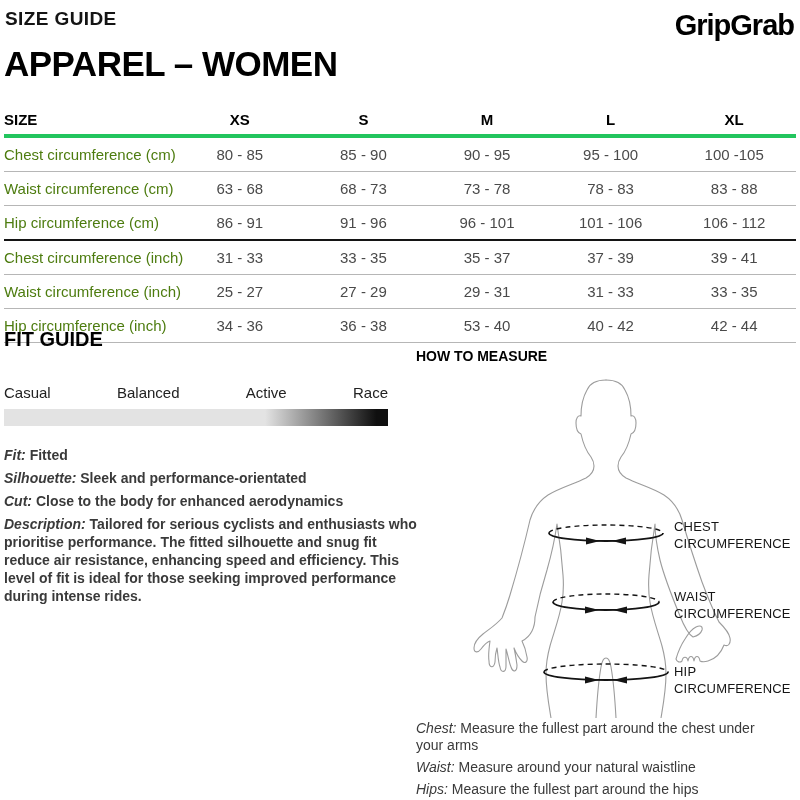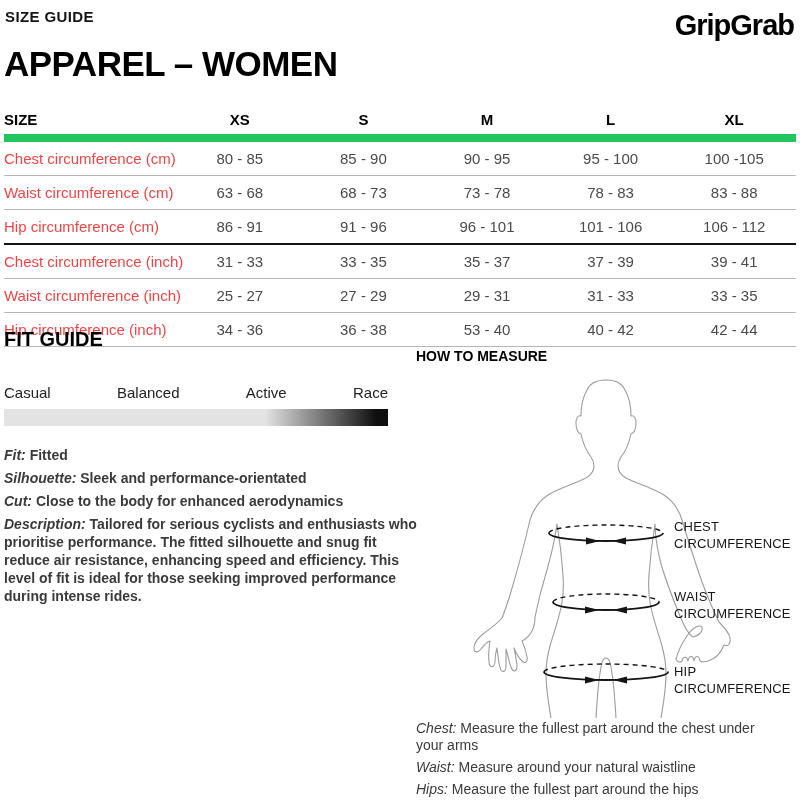--- a/index.html
+++ b/index.html
@@ -1,31 +1,31 @@
 <!DOCTYPE html>
 <html><head>
 <meta charset="utf-8">
 <style>
   html,body{margin:0;padding:0;background:#fff;}
   .page{position:relative;width:800px;height:800px;background:#ffffff;overflow:hidden;
         font-family:"Liberation Sans", sans-serif;color:#111;}
 
   
-  .kicker{position:absolute;left:5px;top:8px;font-size:15px;font-weight:600;letter-spacing:.4px;color:#141414;}
+  .kicker{position:absolute;left:5px;top:8px;font-size:19px;font-weight:600;letter-spacing:.4px;color:#141414;}
   .brand{position:absolute;right:6px;top:9px;font-size:29px;font-weight:800;letter-spacing:-1px;color:#000;}
   .title{position:absolute;left:4px;top:44px;font-size:35px;font-weight:800;letter-spacing:-.5px;color:#000;text-align:center;}
 
   
   .size-table{position:absolute;left:4px;right:4px;top:105px;}
   .t-row{display:grid;grid-template-columns:174px repeat(5,1fr);align-items:center;
          height:33px;border-bottom:1px solid #b6b6b6;}
-  .t-row.t-head{height:29px;border-bottom:8px solid #22c55e;}
+  .t-row.t-head{height:29px;border-bottom:4px solid #22c55e;}
   .t-row.section-end{border-bottom:2px solid #141414;}
   .cell{font-size:15px;color:#4a4a4a;text-align:center;white-space:nowrap;}
-  .cell.rowlabel{text-align:left;color:#ef4444;}
+  .cell.rowlabel{text-align:left;color:#4d7c0f;}
   .t-head .cell{font-weight:700;color:#000;}
 
   
   .fit-heading{position:absolute;left:4px;top:328px;font-size:20px;font-weight:800;color:#000;}
   .fit-scale-labels{position:absolute;left:4px;top:384px;width:384px;display:flex;
                     justify-content:space-between;font-size:15px;color:#222;}
   .fit-bar{position:absolute;left:4px;top:409px;width:384px;height:17px;background:#e3e3e3;}
   .fit-attrs{position:absolute;left:4px;top:446px;width:414px;}
   .attr{font-size:14px;line-height:18px;color:#3a3a3a;margin-bottom:5px;font-weight:bold;}
   .attr-label{font-style:italic;}

